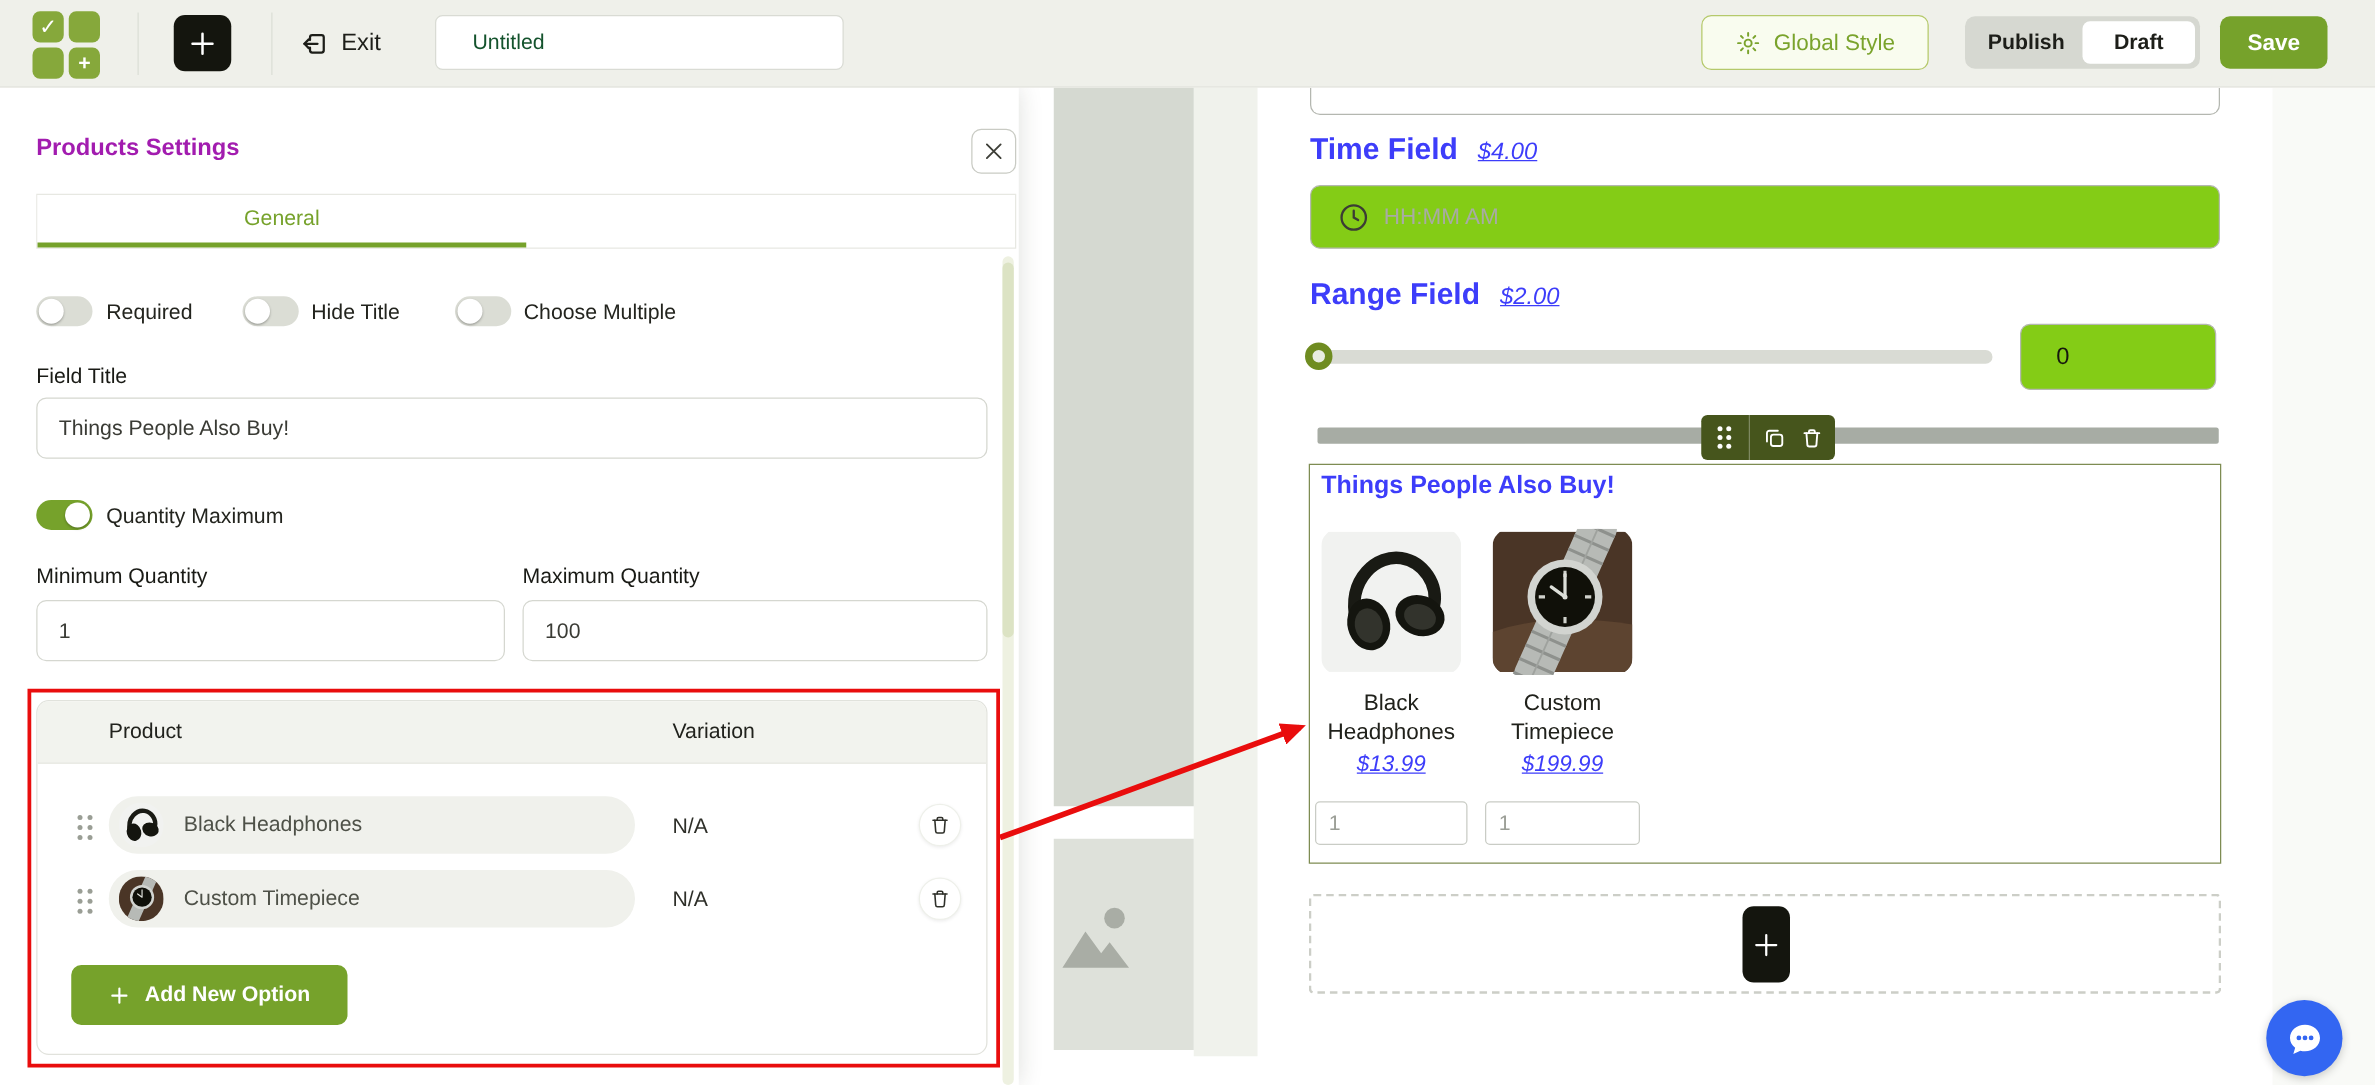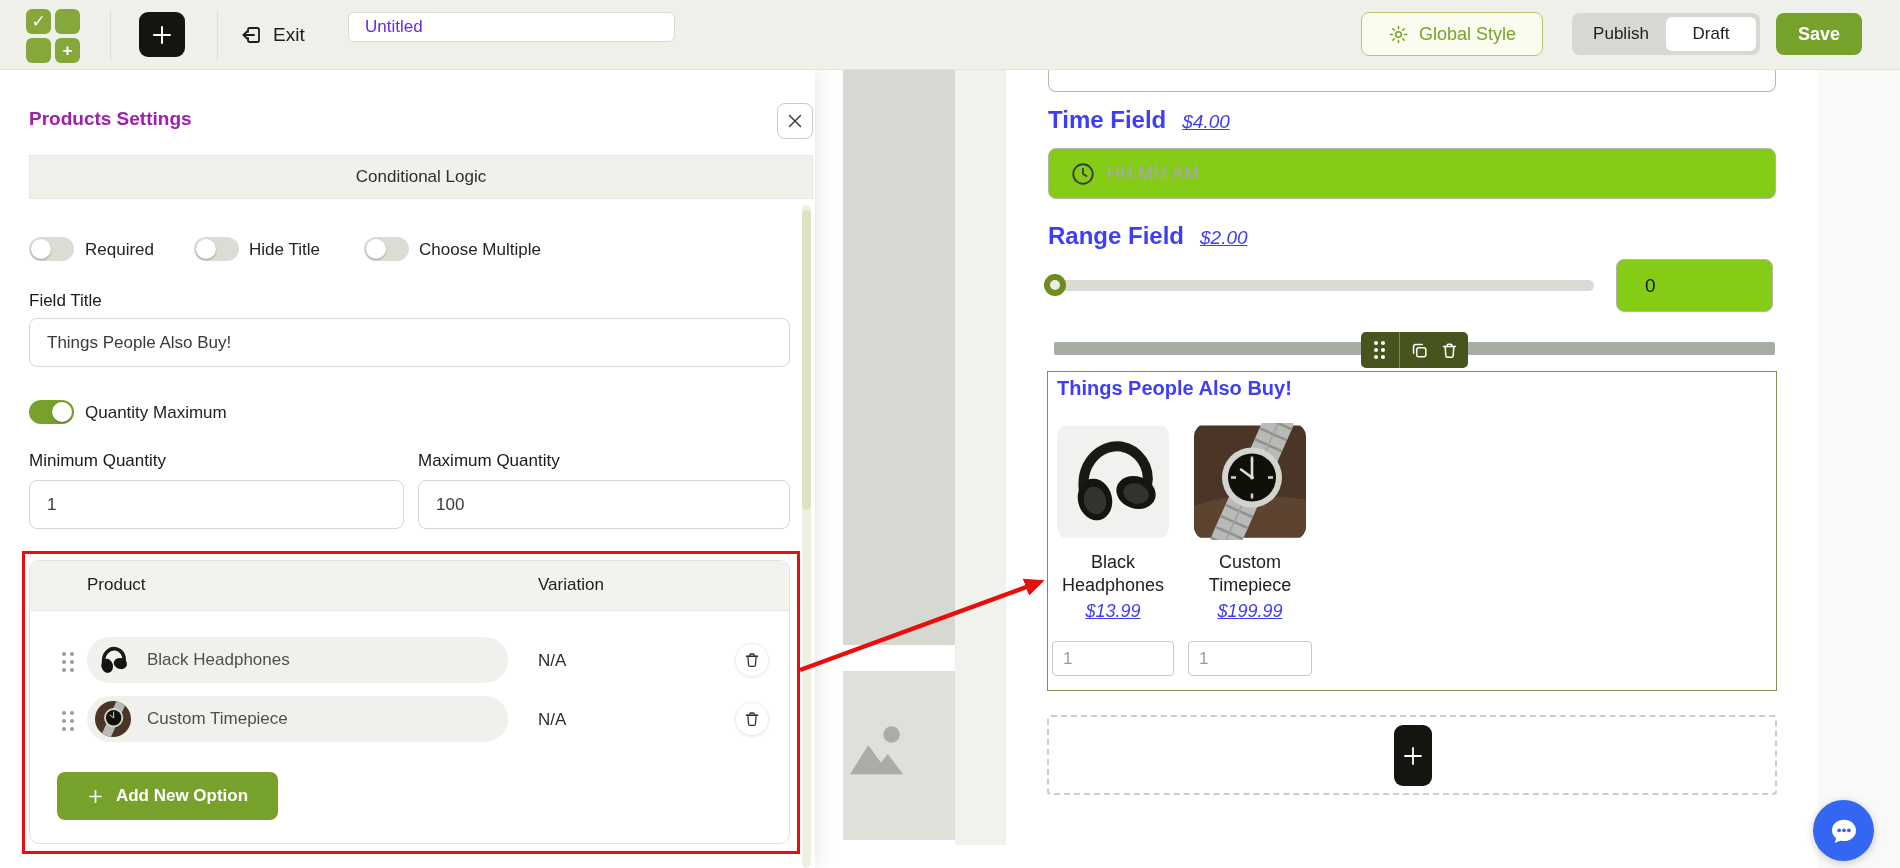--- a/index.html
+++ b/index.html
@@ -8,26 +8,26 @@
   .abs{position:absolute;box-sizing:border-box;}
 
   
   .topbar{left:0;top:0;width:1900px;height:70px;background:#eff0ea;border-bottom:1px solid #e3e4de;z-index:20;}
   .logo{left:26px;top:9px;width:56px;height:54px;display:grid;grid-template-columns:25px 25px;grid-template-rows:25px 25px;gap:4px;}
   .logo .sq{background:#86a83b;border-radius:6px;color:#fff;display:flex;align-items:center;justify-content:center;font-size:17px;font-weight:700;}
   .vsep{top:10px;width:1px;height:50px;background:#dcded6;}
   .blackbtn{background:#14150e;border-radius:9px;display:flex;align-items:center;justify-content:center;}
   .addbtn{left:139px;top:12px;width:46px;height:45px;}
   .exit{left:240px;top:19px;height:32px;display:flex;align-items:center;gap:9px;font-size:19px;font-weight:500;color:#1d1e19;cursor:pointer;}
-  .untitled{left:348px;top:12px;width:327px;height:30px;border:1px solid #d9dbd4;border-radius:6px;background:#fff;
-            font:17px "Liberation Sans",sans-serif;color:#6d28d9;padding:0 16px;}
+  .untitled{left:348px;top:12px;width:327px;height:44px;border:1px solid #d9dbd4;border-radius:6px;background:#fff;
+            font:17px "Liberation Sans",sans-serif;color:#14532d;padding:0 29px;}
   .globalstyle{left:1361px;top:12px;width:182px;height:44px;border:1px solid #b5c96b;background:#f9fcef;border-radius:8px;
                display:flex;align-items:center;justify-content:center;gap:10px;color:#7aa32c;font-size:18px;cursor:pointer;}
   .segment{left:1572px;top:13px;width:188px;height:42px;background:#d6d8d1;border-radius:8px;display:flex;padding:4px;}
-  .seg{flex:1;display:flex;align-items:center;justify-content:center;font-size:17px;font-weight:400;color:#1d1e19;border-radius:6px;cursor:pointer;}
+  .seg{flex:1;display:flex;align-items:center;justify-content:center;font-size:17px;font-weight:700;color:#1d1e19;border-radius:6px;cursor:pointer;}
   .seg.sel{background:#fff;}
   .savebtn{left:1776px;top:13px;width:86px;height:42px;background:#76a22b;border-radius:8px;display:flex;align-items:center;justify-content:center;
            color:#fff;font-size:18px;font-weight:600;cursor:pointer;}
 
   
   .col-light{left:955px;top:70px;width:51px;height:775px;background:#f0f2ec;}
   .ph-block1{left:843px;top:70px;width:112px;height:575px;background:#d5d9d1;}
   .ph-block2{left:843px;top:671px;width:112px;height:169px;background:#dee1da;}
   .rightmargin{left:1818px;top:70px;width:82px;height:798px;background:#f9faf7;}
 
@@ -266,22 +266,22 @@
 
   <div class="abs modal">
     <div class="abs modal-title">Products Settings</div>
     <div class="abs closebtn">
       <svg width="16" height="16" viewBox="0 0 16 16">
         <path d="M2.5 2.5 13.5 13.5M13.5 2.5 2.5 13.5" stroke="#3f4039" stroke-width="1.5" stroke-linecap="round"></path>
       </svg>
     </div>
 
     <div class="abs tabbar">
-      <div class="tab cond">
-          <span>Conditional Logic</span>
+      <div class="tab general">
+          <span>General</span>
         </div>
     </div>
 
     <div class="abs toggle" style="left:29px;top:167px;">
         <span class="knob"></span>
       </div>
     <span class="abs lbl" style="left:85px;top:170px;">Required</span>
     <div class="abs toggle" style="left:194px;top:167px;">
         <span class="knob"></span>
       </div>

